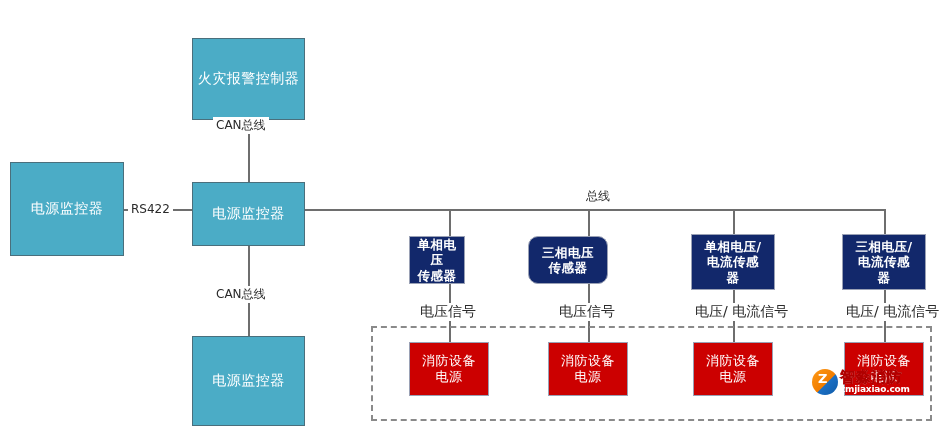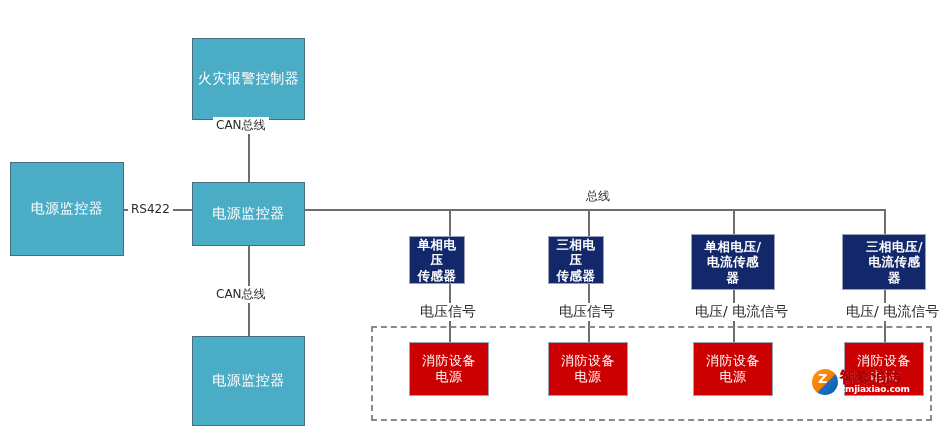--- a/index.html
+++ b/index.html
@@ -171,36 +171,36 @@
     <span class="txt">电源监控器</span>
   </div>
 
   <div class="node node-navy" style="left:409px; top:236px; width:56px; height:48px;">
     <span>
       <span class="txt">单相电压</span>
       <span class="txt">传感器</span>
     </span>
   </div>
 
-  <div class="node node-navy" style="left:548px; top:236px; width:56px; height:48px;">
+  <div class="node node-navy" style="left:528px; top:236px; width:80px; height:48px;border-radius:10px;">
     <span>
       <span class="txt">三相电压</span>
       <span class="txt">传感器</span>
     </span>
   </div>
 
   <div class="node node-navy" style="left:691px; top:234px; width:84px; height:56px;">
     <span>
       <span class="txt">单相电压/</span>
       <span class="txt">电流传感</span>
       <span class="txt">器</span>
     </span>
   </div>
 
-  <div class="node node-navy" style="left:842px; top:234px; width:84px; height:56px;justify-content:flex-end;">
+  <div class="node node-navy" style="left:842px; top:234px; width:84px; height:56px;">
     <span>
       <span class="txt">三相电压/</span>
       <span class="txt">电流传感</span>
       <span class="txt">器</span>
     </span>
   </div>
 
   <div class="node node-red" style="left:409px; top:342px; width:80px; height:54px;">
     <span>
       <span class="txt">消防设备</span>

